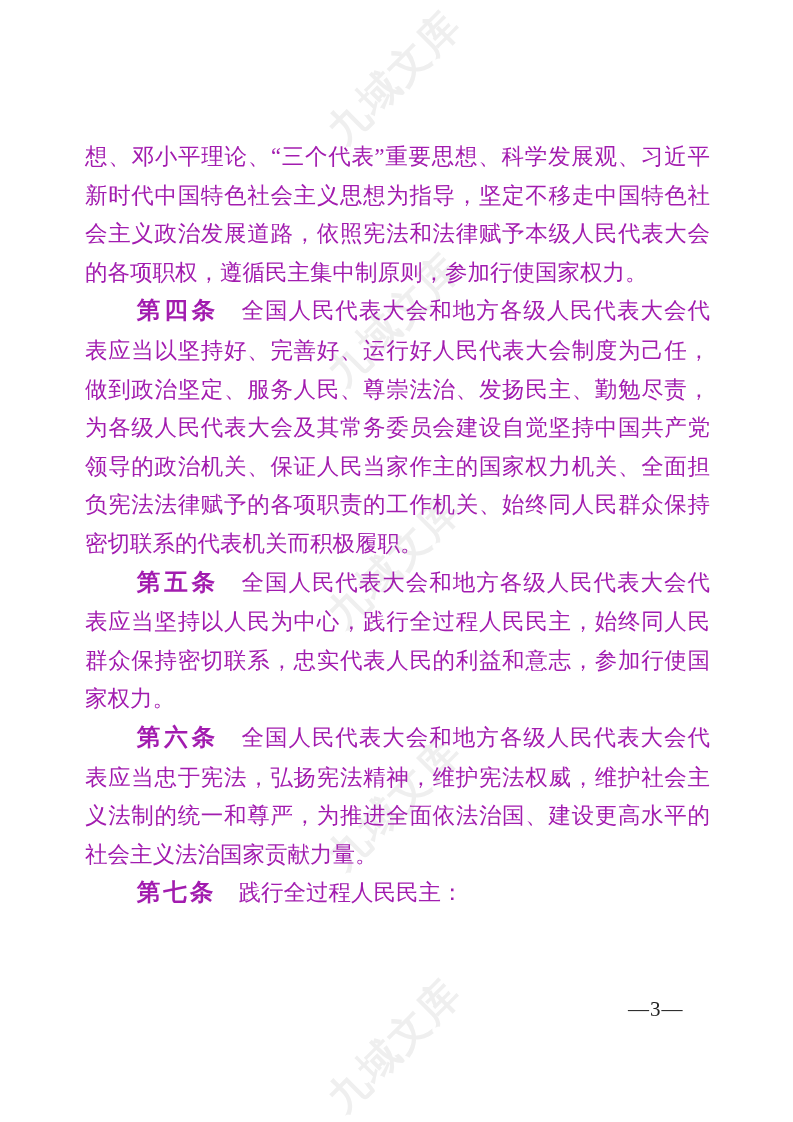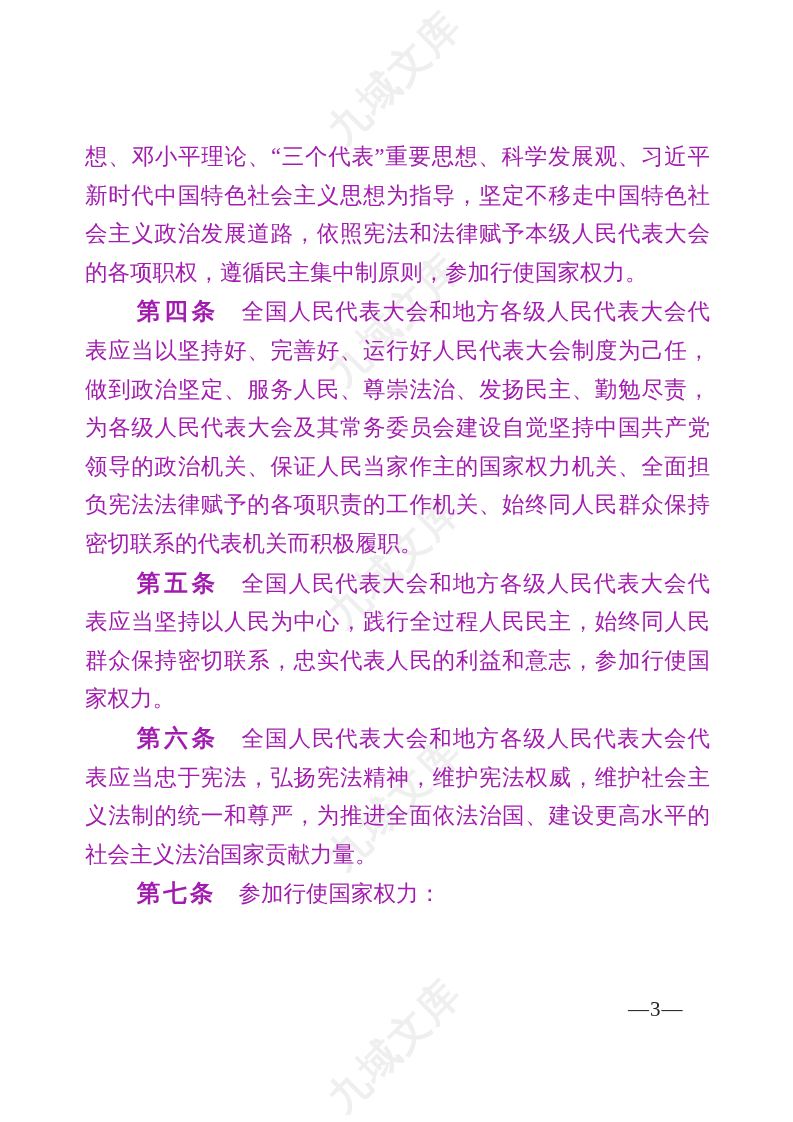--- a/index.html
+++ b/index.html
@@ -60,21 +60,21 @@
     text-indent: 2.3em;
   }
   .para.no-indent {
     text-indent: 0;
   }
   .article-label {
     font-weight: 700;
     font-size: 1.05em;
     letter-spacing: 0.12em;
     margin-right: 0.95em;
-    font-family: Liberation Sans, sans-serif;
+    font-family: Liberation Mono, monospace;
   }
   .page-number {
     position: absolute;
     left: 628px;
     top: 997px;
     z-index: 1;
     color: #222222;
     font-size: 21px;
     letter-spacing: 1px;
     white-space: nowrap;
@@ -92,19 +92,19 @@
 
   <div class="content" id="content" style="color: #a21caf;">
   <p class="para no-indent"><span class="para-text">想、邓小平理论、“三个代表”重要思想、科学发展观、习近平新时代中国特色社会主义思想为指导，坚定不移走中国特色社会主义政治发展道路，依照宪法和法律赋予本级人民代表大会的各项职权，遵循民主集中制原则，参加行使国家权力。</span></p>
 
   <p class="para"><b class="article-label">第四条</b><span class="para-text">全国人民代表大会和地方各级人民代表大会代表应当以坚持好、完善好、运行好人民代表大会制度为己任，做到政治坚定、服务人民、尊崇法治、发扬民主、勤勉尽责，为各级人民代表大会及其常务委员会建设自觉坚持中国共产党领导的政治机关、保证人民当家作主的国家权力机关、全面担负宪法法律赋予的各项职责的工作机关、始终同人民群众保持密切联系的代表机关而积极履职。</span></p>
 
   <p class="para"><b class="article-label">第五条</b><span class="para-text">全国人民代表大会和地方各级人民代表大会代表应当坚持以人民为中心，践行全过程人民民主，始终同人民群众保持密切联系，忠实代表人民的利益和意志，参加行使国家权力。</span></p>
 
   <p class="para"><b class="article-label">第六条</b><span class="para-text">全国人民代表大会和地方各级人民代表大会代表应当忠于宪法，弘扬宪法精神，维护宪法权威，维护社会主义法制的统一和尊严，为推进全面依法治国、建设更高水平的社会主义法治国家贡献力量。</span></p>
 
-  <p class="para"><b class="article-label">第七条</b><span class="para-text">参加行使国家权力：</span></p>
+  <p class="para"><b class="article-label">第七条</b><span class="para-text">践行全过程人民民主：</span></p>
 
 
 </div>
 
   <div class="page-number">—3—</div>
 </div>
 
 </body></html>

